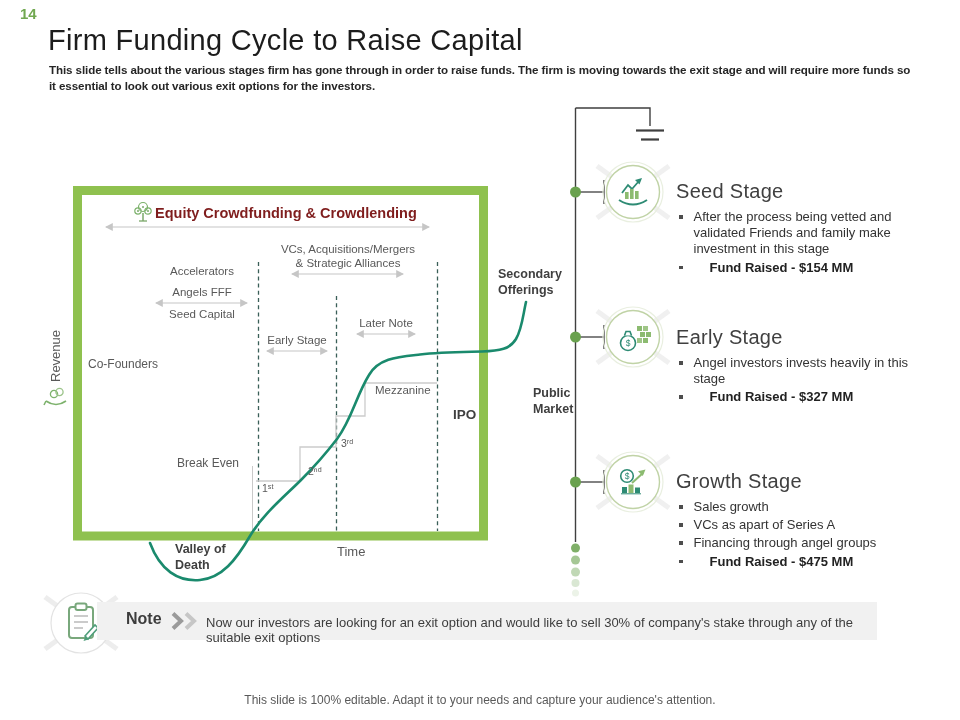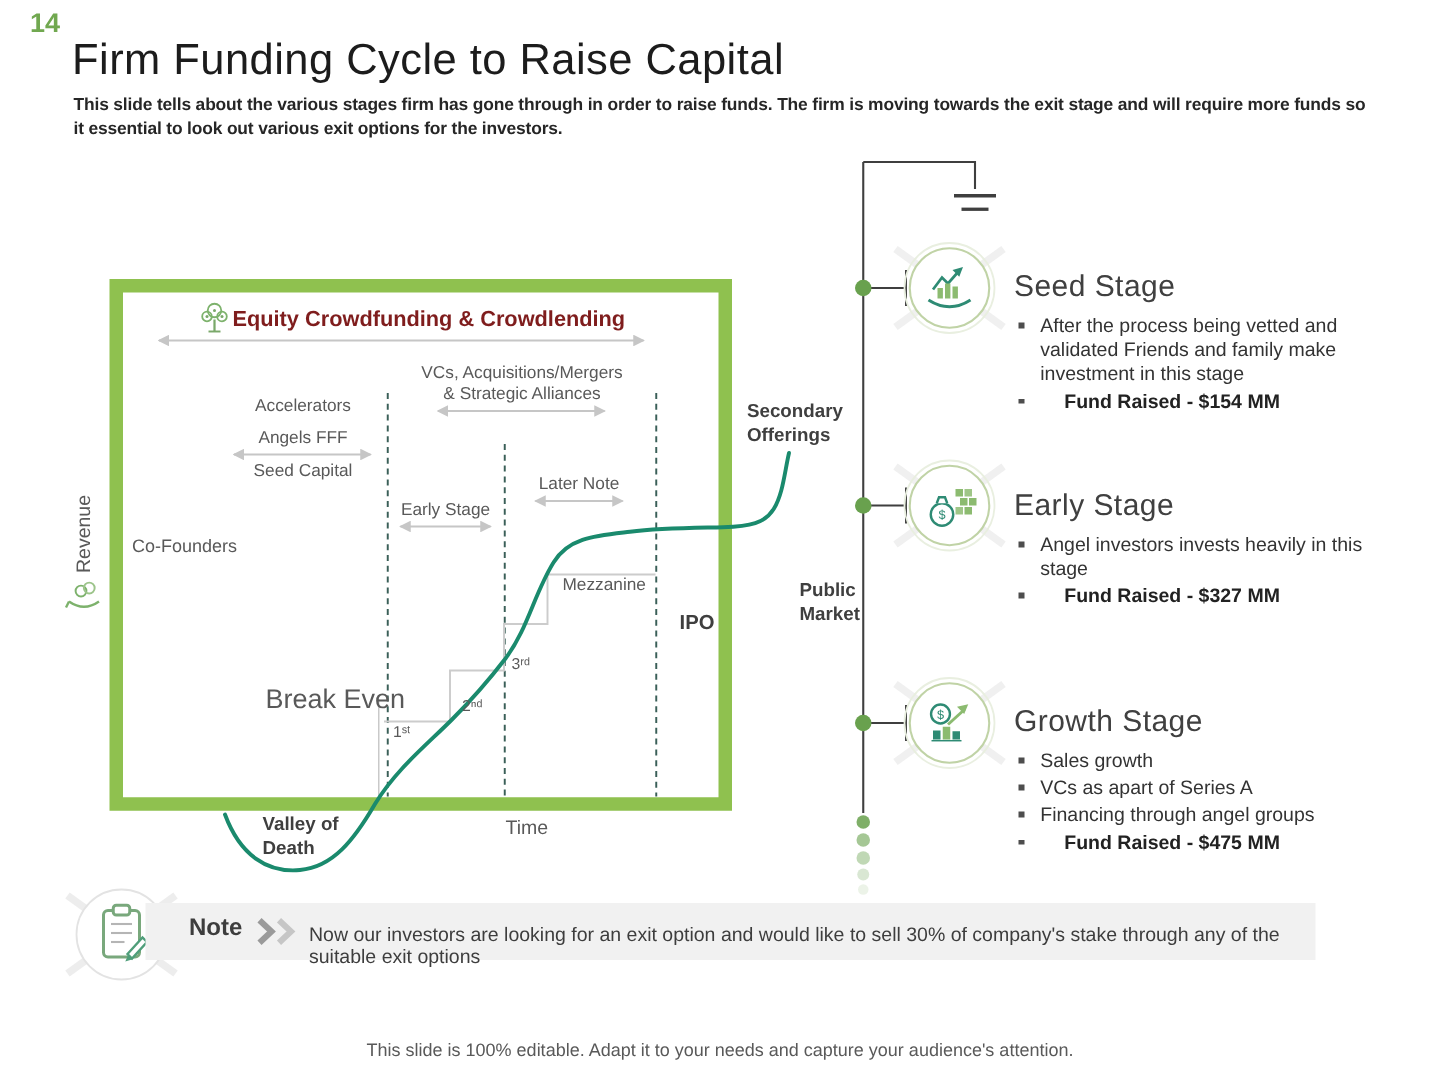--- a/index.html
+++ b/index.html
@@ -1,18 +1,18 @@
 <!DOCTYPE html>
 <html><head>
 <meta charset="utf-8">
 <style>
   html,body{margin:0;padding:0;background:#ffffff;}
   .slide{position:relative;width:960px;height:720px;background:#fff;overflow:hidden;
          font-family:"Liberation Sans","DejaVu Sans",sans-serif;}
-  .pagenum{position:absolute;left:20px;top:5px;font-size:18px;font-weight:700;color:#71a850;}
+  .pagenum{position:absolute;left:20px;top:5px;font-size:15px;font-weight:700;color:#71a850;}
   h1.title{position:absolute;left:48px;top:24px;margin:0;font-size:29px;font-weight:400;
            color:#1c1c1c;letter-spacing:.3px;}
   .subtitle{position:absolute;left:49px;top:62px;width:868px;margin:0;font-size:11.6px;
             font-weight:600;color:#262626;line-height:1.35;letter-spacing:-.1px;}
   svg.canvas{position:absolute;left:0;top:0;z-index:1;}
   .lbl{position:absolute;z-index:2;font-size:11.5px;color:#595959;white-space:nowrap;}
   .cc{transform:translateX(-50%);}
   .boldlbl{font-weight:700;color:#3f3f3f;white-space:normal;line-height:1.25;}
   .box-header{position:absolute;z-index:2;left:155px;top:205px;font-size:14.5px;font-weight:700;color:#7f1d1d;}
   .revenue{position:absolute;z-index:2;left:48px;top:382px;font-size:13px;color:#595959;
@@ -188,21 +188,21 @@
   <div class="box-header">Equity Crowdfunding &amp; Crowdlending</div>
   <div class="revenue">Revenue</div>
   <div class="lbl cc" style="left:202px;top:265px;">Accelerators</div>
   <div class="lbl cc" style="left:202px;top:286px;">Angels FFF</div>
   <div class="lbl cc" style="left:202px;top:308px;">Seed Capital</div>
   <div class="lbl cc" style="left:348px;top:243px;">VCs, Acquisitions/Mergers</div>
   <div class="lbl cc" style="left:348px;top:257px;">&amp; Strategic Alliances</div>
   <div class="lbl cc" style="left:297px;top:334px;">Early Stage</div>
   <div class="lbl cc" style="left:386px;top:317px;">Later Note</div>
   <div class="lbl" style="left:88px;top:357px;font-size:12px;">Co-Founders</div>
-  <div class="lbl" style="left:177px;top:456px;font-size:18px;">Break Even</div>
+  <div class="lbl" style="left:177px;top:456px;font-size:12px;">Break Even</div>
   <div class="lbl" style="left:262px;top:482px;font-size:10.5px;">1ˢᵗ</div>
   <div class="lbl" style="left:308px;top:465px;font-size:10.5px;">2ⁿᵈ</div>
   <div class="lbl" style="left:341px;top:437px;font-size:10.5px;">3ʳᵈ</div>
   <div class="lbl" style="left:375px;top:384px;">Mezzanine</div>
   <div class="lbl boldlbl" style="left:443px;top:407px;font-size:13.5px;padding-left:10px;">IPO</div>
   <div class="lbl boldlbl" style="left:175px;top:542px;width:72px;font-size:12.5px;">Valley of Death</div>
   <div class="lbl" style="left:337px;top:544px;font-size:13px;">Time</div>
   <div class="lbl boldlbl" style="left:498px;top:267px;width:80px;font-size:12.5px;">Secondary Offerings</div>
   <div class="lbl boldlbl" style="left:497px;top:386px;width:62px;font-size:12.5px;margin-left:36px;">Public Market</div>
 

